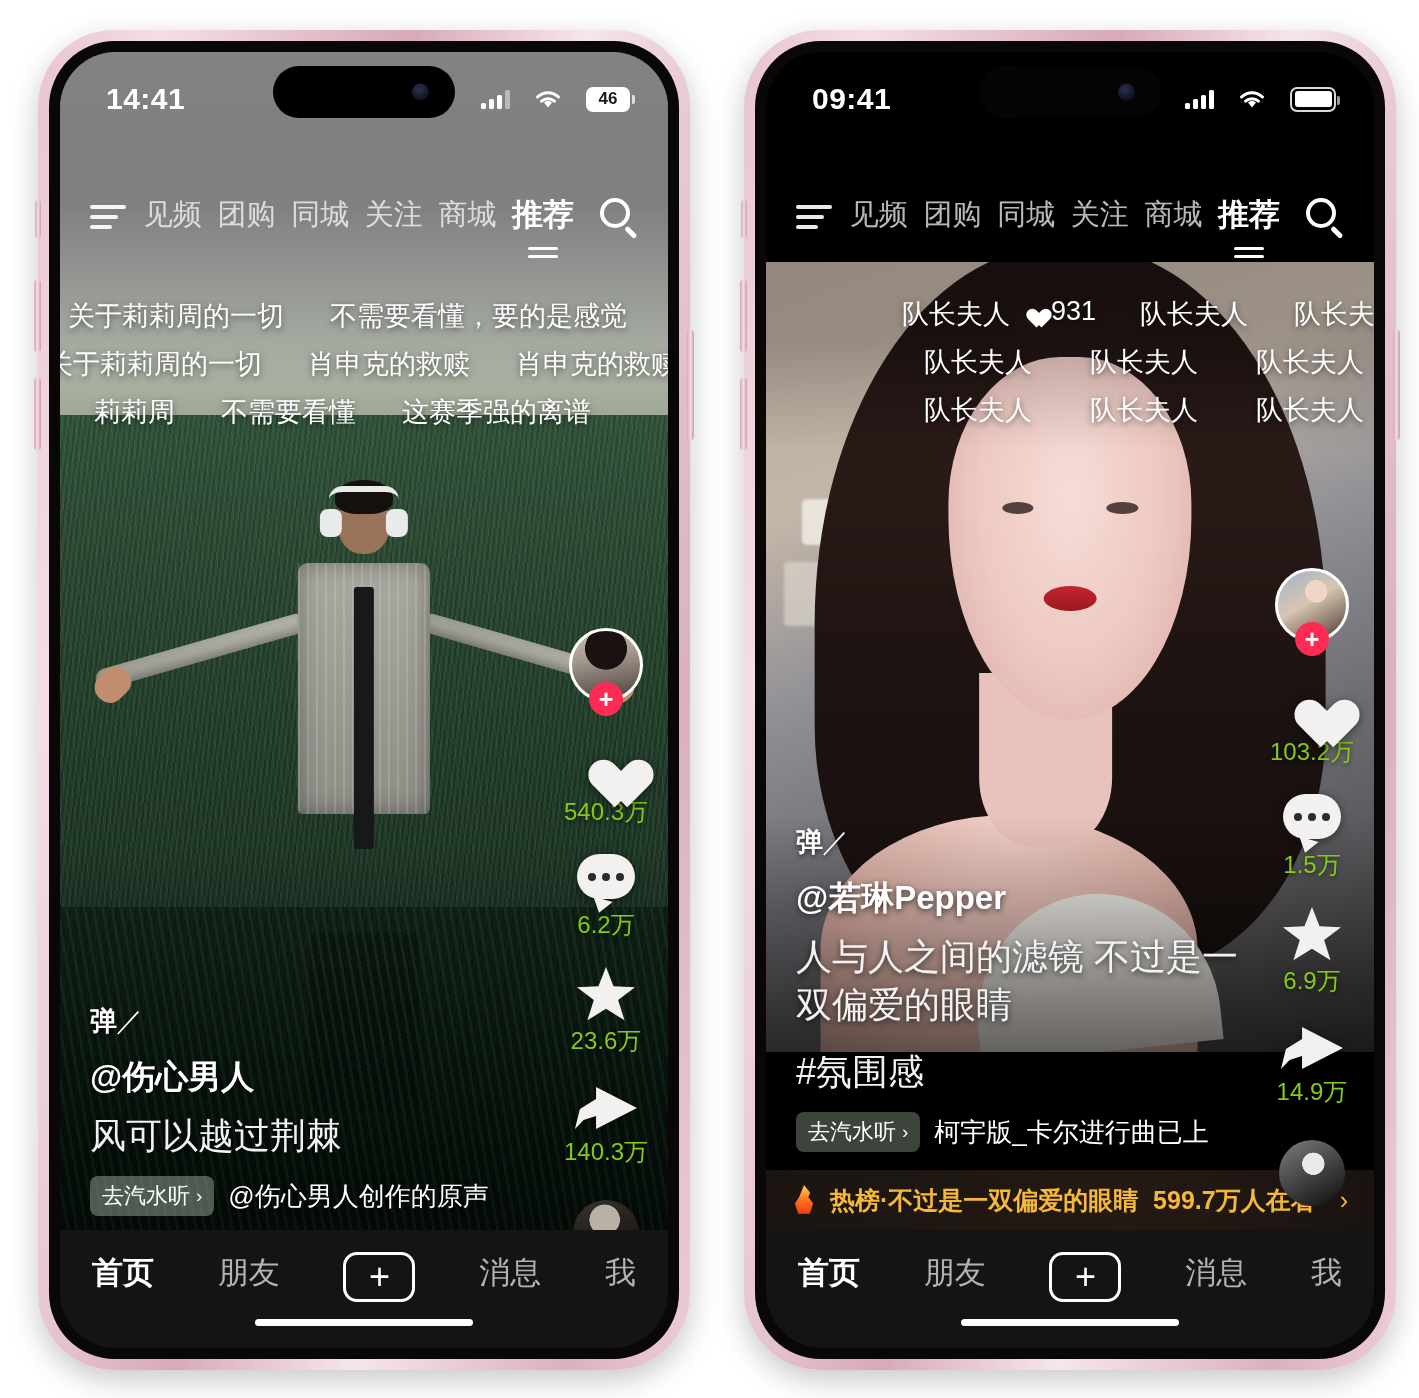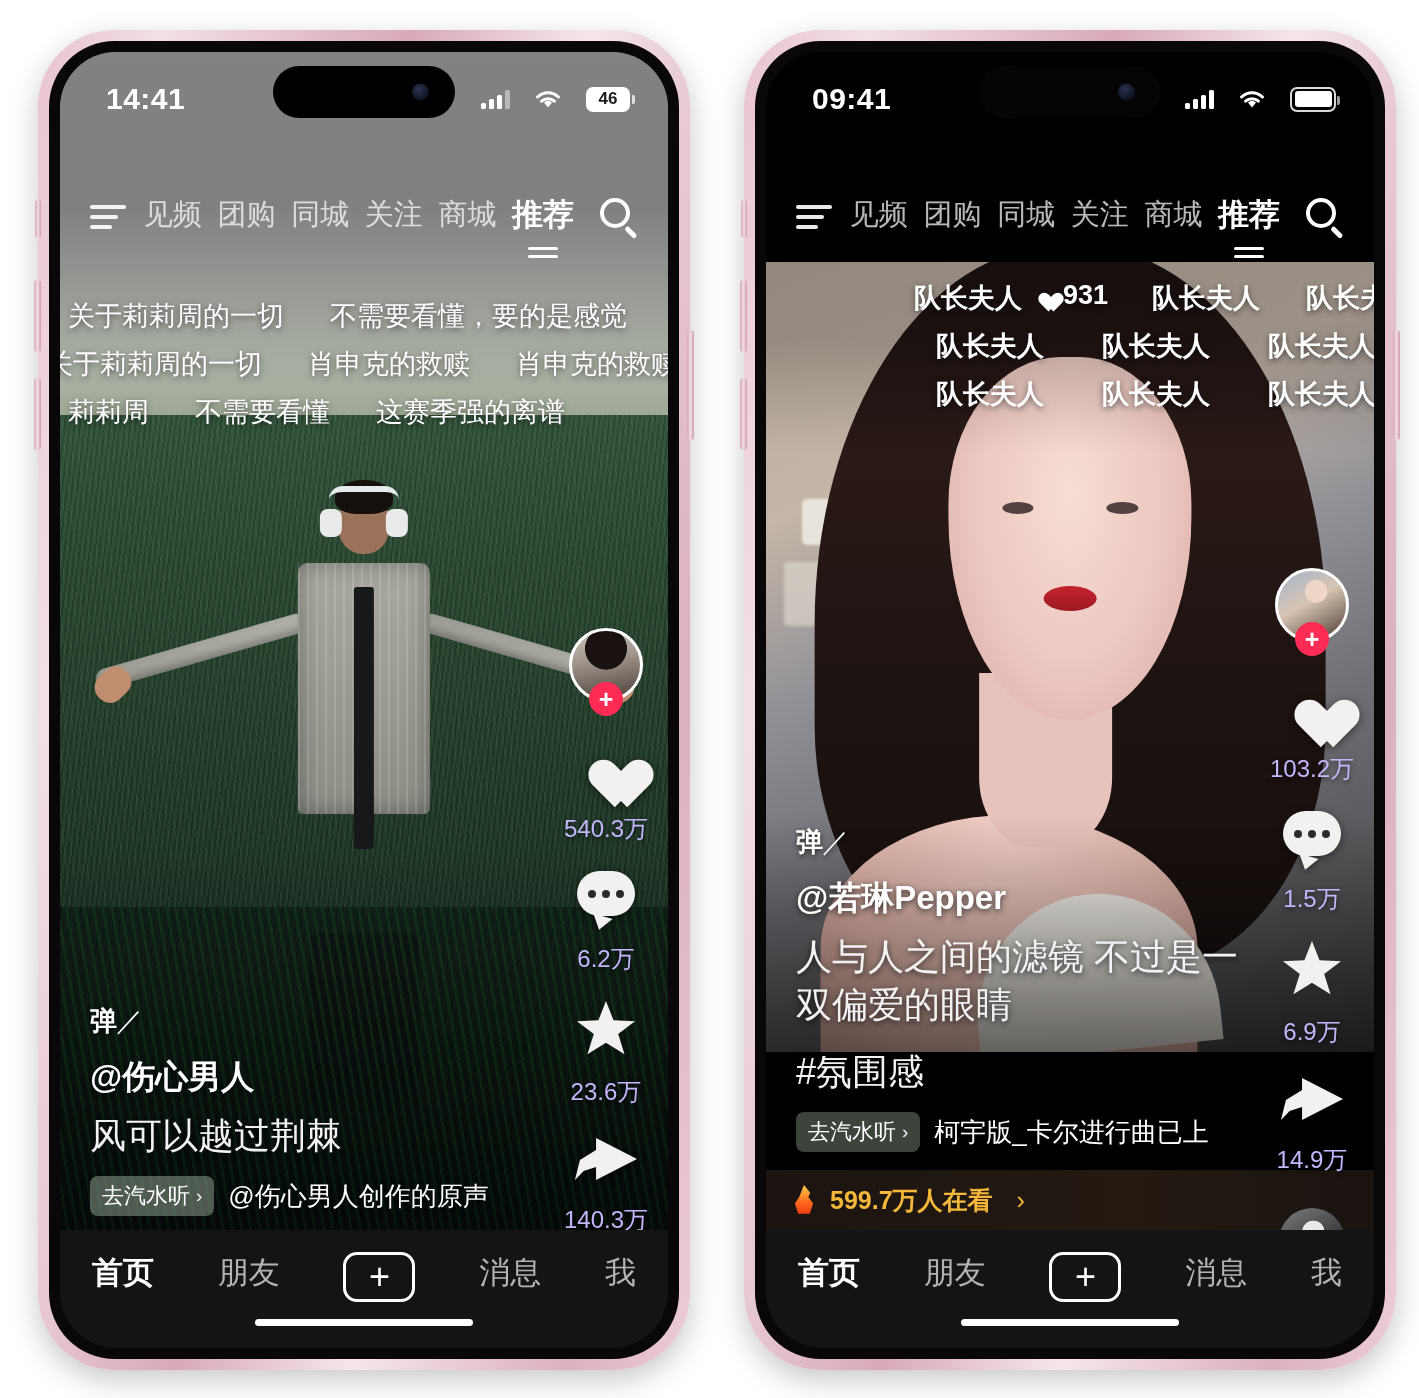--- a/index.html
+++ b/index.html
@@ -187,21 +187,21 @@
     text-shadow:0 2px 6px rgba(0,0,0,.55); margin-bottom:12px; }
   .danmaku .dm { margin-right:46px; }
   .dm-heart { display:inline-block; width:23px;height:21px; position:relative; vertical-align:-2px; margin:0 6px;}
   .dm-heart::before,.dm-heart::after{content:"";position:absolute;top:0;width:12px;height:18px;background:#fff;border-radius:12px 12px 0 0;}
   .dm-heart::before{left:11px;transform:rotate(45deg);transform-origin:0 100%;}
   .dm-heart::after{left:11px;transform:rotate(-45deg);transform-origin:100% 100%;}
 
   
   .rail { position:absolute; right:20px; z-index:28; display:flex; flex-direction:column; align-items:center; }
   .rail-item { display:flex; flex-direction:column; align-items:center; margin-bottom:26px; }
-  .rail-count { color:#c4b5fd; font-size:24px; margin-top:20px; text-shadow:0 2px 5px rgba(0,0,0,.6); }
+  .rail-count { color:#84cc16; font-size:24px; margin-top:3px; text-shadow:0 2px 5px rgba(0,0,0,.6); }
   .avatar-wrap { position:relative; width:74px; height:74px; margin-bottom:38px; }
   .avatar {
     width:74px;height:74px;border-radius:50%; border:3px solid #fff; overflow:hidden;
     background:linear-gradient(150deg,#6b6156,#2b211c);
   }
   .avatar.a1 { background:
      radial-gradient(circle at 50% 26%, #1a1210 0 34%, transparent 35%),
      linear-gradient(170deg,#c9c3bb 0%, #a2978d 40%, #4a403a 100%); }
   .avatar.a2 { background:
      radial-gradient(circle at 56% 30%, #f0d6c6 0 18%, transparent 19%),
@@ -313,21 +313,21 @@
         <div class="danmaku" style="top:246px; padding:0 8px;">
           <div class="dmrow">
             <span class="dm">关于莉莉周的一切</span>
             <span class="dm">不需要看懂，要的是感觉</span>
           </div>
           <div class="dmrow" style="margin-left:-22px">
             <span class="dm">关于莉莉周的一切</span>
             <span class="dm">肖申克的救赎</span>
             <span class="dm">肖申克的救赎</span>
           </div>
-          <div class="dmrow" style="">
+          <div class="dmrow" style="margin-left:26px">
             <span class="dm">莉莉周</span>
             <span class="dm">不需要看懂</span>
             <span class="dm">这赛季强的离谱</span>
           </div>
         </div>
 
         <div class="statusbar">
           <div class="sb-time">14:41</div>
           <div class="sb-right">
             <div class="bars weak">
@@ -449,21 +449,21 @@
           <div class="v2-top"></div>
           <div class="v2-neck"></div>
           <div class="v2-face">
             <div class="v2-eye-l"></div>
             <div class="v2-eye-r"></div>
             <div class="v2-lip"></div>
           </div>
           <div class="v2-vignette"></div>
         </div>
 
-        <div class="danmaku" style="top:228px; padding:0 20px;font-weight:bold;">
+        <div class="danmaku" style="top:244px; padding:0 8px;">
           <div class="dmrow" style="margin-left:128px">
             <span class="dm" style="margin-right:6px">队长夫人</span>
             <span class="dm" style="margin-right:44px"><span class="dm-heart"></span><span>931</span></span>
             <span class="dm">队长夫人</span>
             <span class="dm">队长夫人</span>
           </div>
           <div class="dmrow" style="margin-left:150px">
             <span class="dm" style="margin-right:58px">队长夫人</span>
             <span class="dm" style="margin-right:58px">队长夫人</span>
             <span class="dm">队长夫人</span>
@@ -564,20 +564,21 @@
             <div class="music-chip" style="background:rgba(150,170,150,.40)">
               <span>去汽水听</span>
               <span class="chev">›</span>
             </div>
             <div class="music-name">柯宇版_卡尔进行曲已上</div>
           </div>
         </div>
 
         <div class="hotbar" style="bottom:118px">
           <div class="hot-flame"></div>
+          <div class="hot-title">热榜·不过是一双偏爱的眼睛</div>
           <div class="hot-count">599.7万人在看</div>
           <div class="hot-chev">›</div>
         </div>
 
         <div class="bottomnav">
           <div class="nav-item active">首页</div>
           <div class="nav-item">朋友</div>
           <div class="nav-plus">+</div>
           <div class="nav-item">消息</div>
           <div class="nav-item">我</div>

